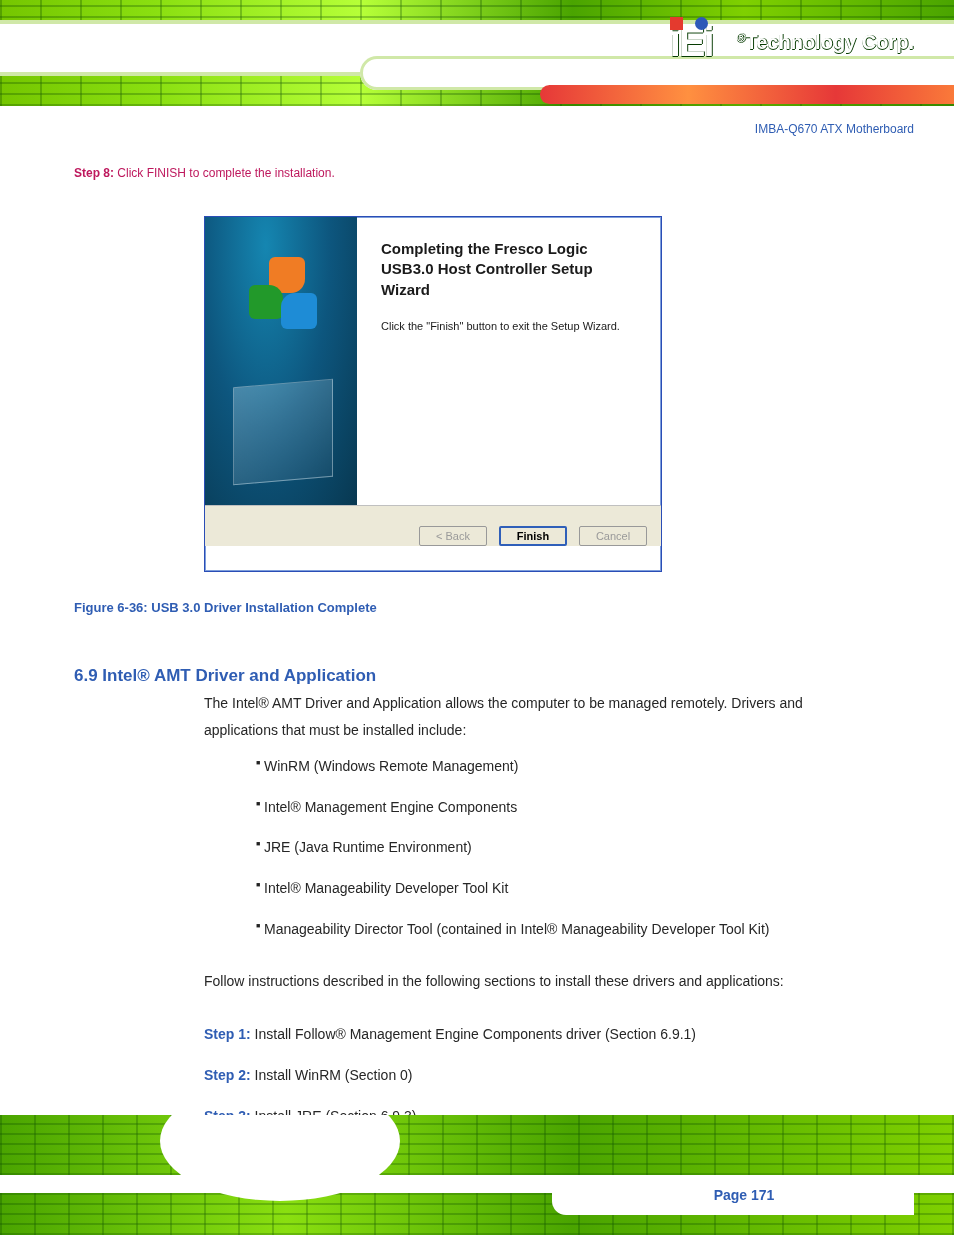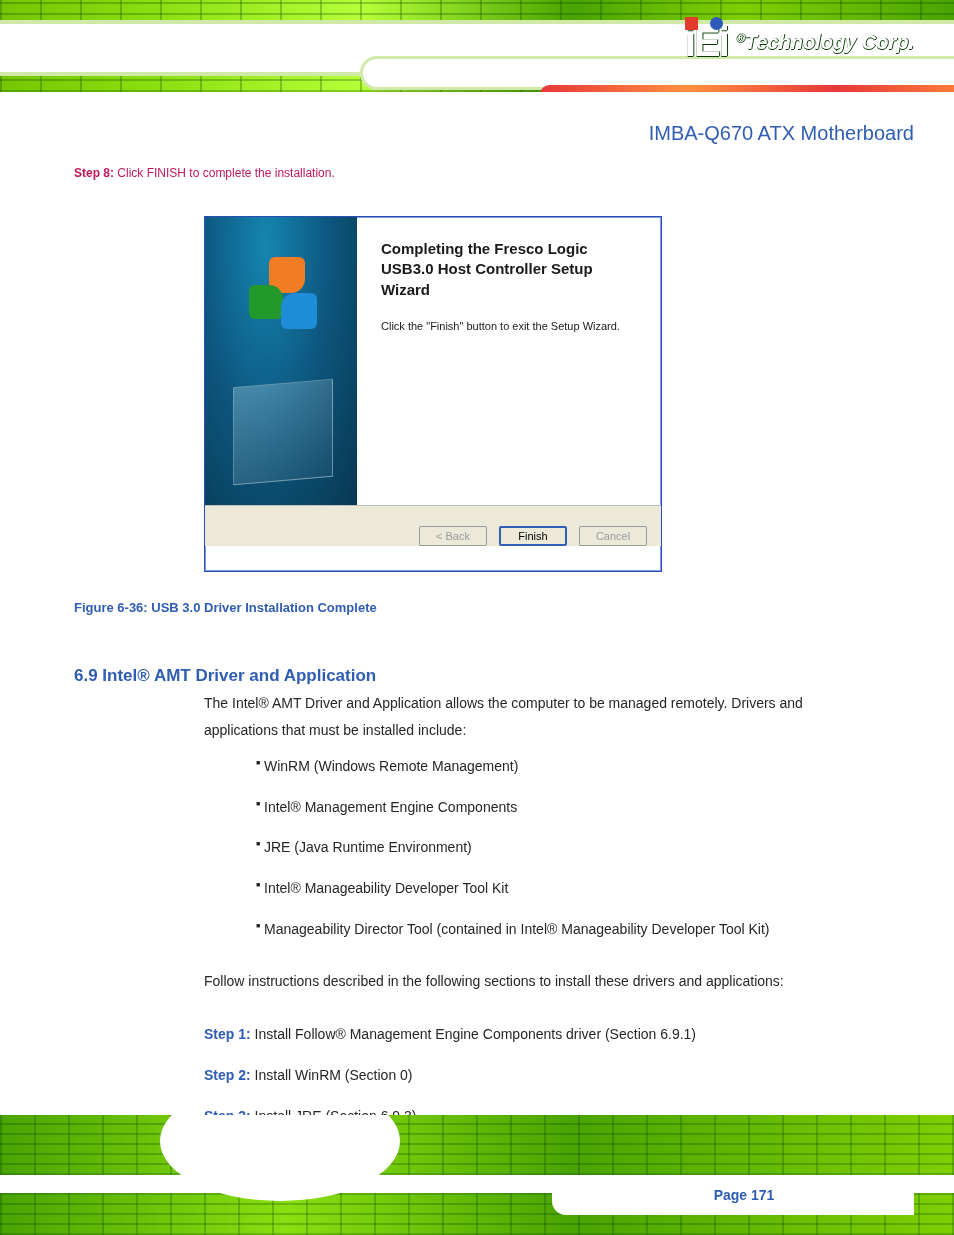--- a/index.html
+++ b/index.html
@@ -10,21 +10,21 @@
     font-family: Arial, Helvetica, sans-serif;
     background: #ffffff;
     position: relative;
     overflow: hidden;
   }
 
   
   .top-banner {
     position: absolute;
     top: 0; left: 0; right: 0;
-    height: 92px;
+    height: 106px;
     background: linear-gradient(90deg,#75c600 0%, #8adf10 16%, #b6ff38 38%, #4aa400 60%, #7fd000 78%, #4aa400 100%);
     overflow: hidden;
   }
   .top-banner::before{
     content:"";
     position:absolute;inset:0;
     background:
       repeating-linear-gradient(0deg, rgba(0,60,0,.35) 0 2px, transparent 2px 11px),
       repeating-linear-gradient(90deg, rgba(0,60,0,.35) 0 2px, transparent 2px 40px),
       radial-gradient(circle at 60px 30px, #2d6f00 0 9px, transparent 10px),
@@ -53,32 +53,32 @@
     display:flex; align-items:center; gap:6px;
   }
   .logo .iei{
     font-family:Arial,Helvetica,sans-serif;
     font-weight:900; font-size:40px; color:#fff; text-shadow:0 1px 0 #063b01,1px 0 0 #063b01;
     letter-spacing:-2px; position:relative;
   }
   .logo .iei .dot-red{position:absolute;top:-3px;left:0;width:13px;height:13px;background:#e43a2e;}
   .logo .iei .dot-blue{position:absolute;top:-3px;left:25px;width:13px;height:13px;background:#2d59b8;border-radius:50%;}
   .logo .tc{
-    font-weight:900; font-style:italic; font-size:20px; color:#fff;
-    text-shadow:0 1px 0 #063b01,1px 0 0 #063b01; margin-left:2px;
+    font-weight:900; font-size:20px; color:#fff;
+    text-shadow:0 1px 0 #063b01,1px 0 0 #063b01; margin-left:18px;
   }
   .logo .tc .r{font-size:12px;vertical-align:top;}
 
   
   .doc-header{
     position:absolute; top:122px; left:74px; right:40px;
     display:flex; justify-content:space-between;
     font:700 18px Arial; color:#2f5db3;
   }
-  .doc-header .right{font-weight:400; font-size:20px;}
+  .doc-header .right{font-weight:400; font-size:12px;}
 
   .step8{
     position:absolute; top:166px; left:74px;
     color:#be185d; font-size:12px;
   }
   .step8 b{font-weight:700;}
 
   
   .dialog{
     position:absolute; top:216px; left:204px;
@@ -127,21 +127,21 @@
     height:40px; background:#ece9d8;
     display:flex; align-items:flex-end; justify-content:flex-end;
     gap:12px; padding-right:14px;
     border-top:1px solid #c0c0c0;
   }
   .dlg-footer button{
     width:68px; height:20px; font:11px Tahoma,Arial; background:#ece9d8;
     border:1px solid #999; border-radius:2px;
   }
   .dlg-footer button.primary{
-    border:2px solid #2f5fb9; background:#ece9d8;
+    border:2px solid #2f5fb9; background:#ece9d8;font-weight:bold;
   }
   .dlg-footer button:disabled{color:#9a9a9a;}
 
   .fig-caption{
     position:absolute; top:600px; left:74px;
     font:700 13px Arial; color:#2f5db3;
   }
 
   
   .sec69{

